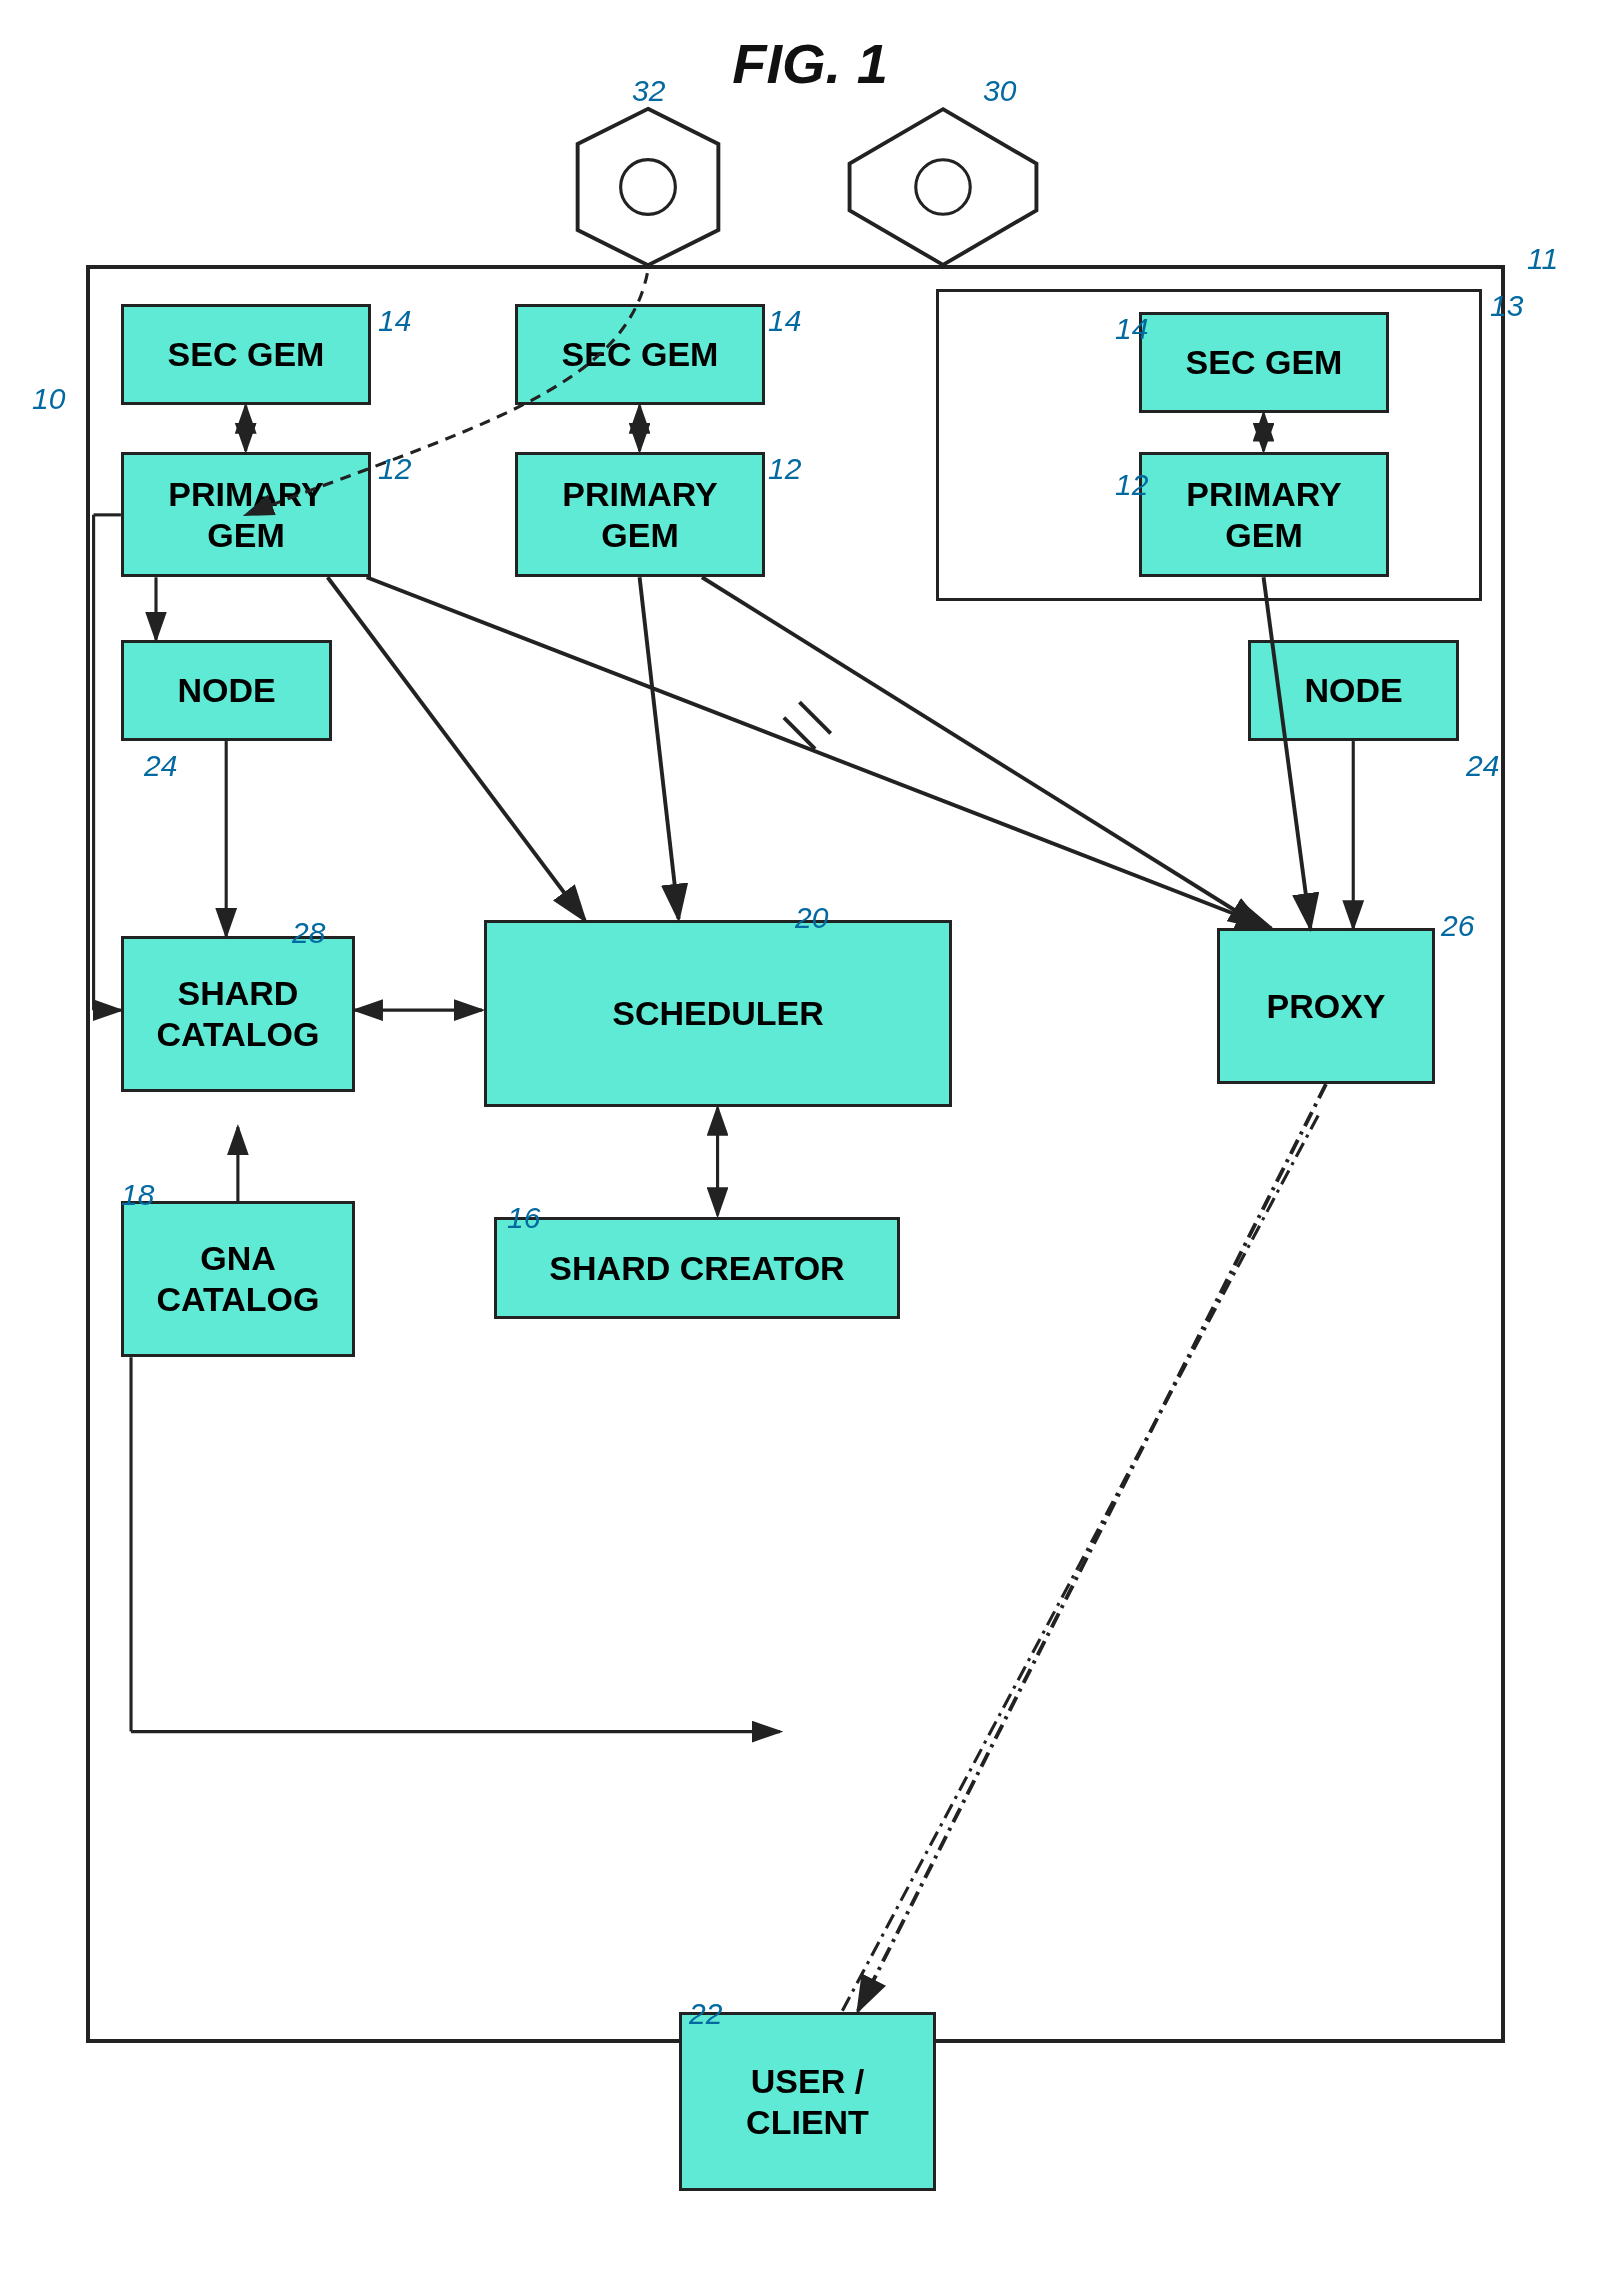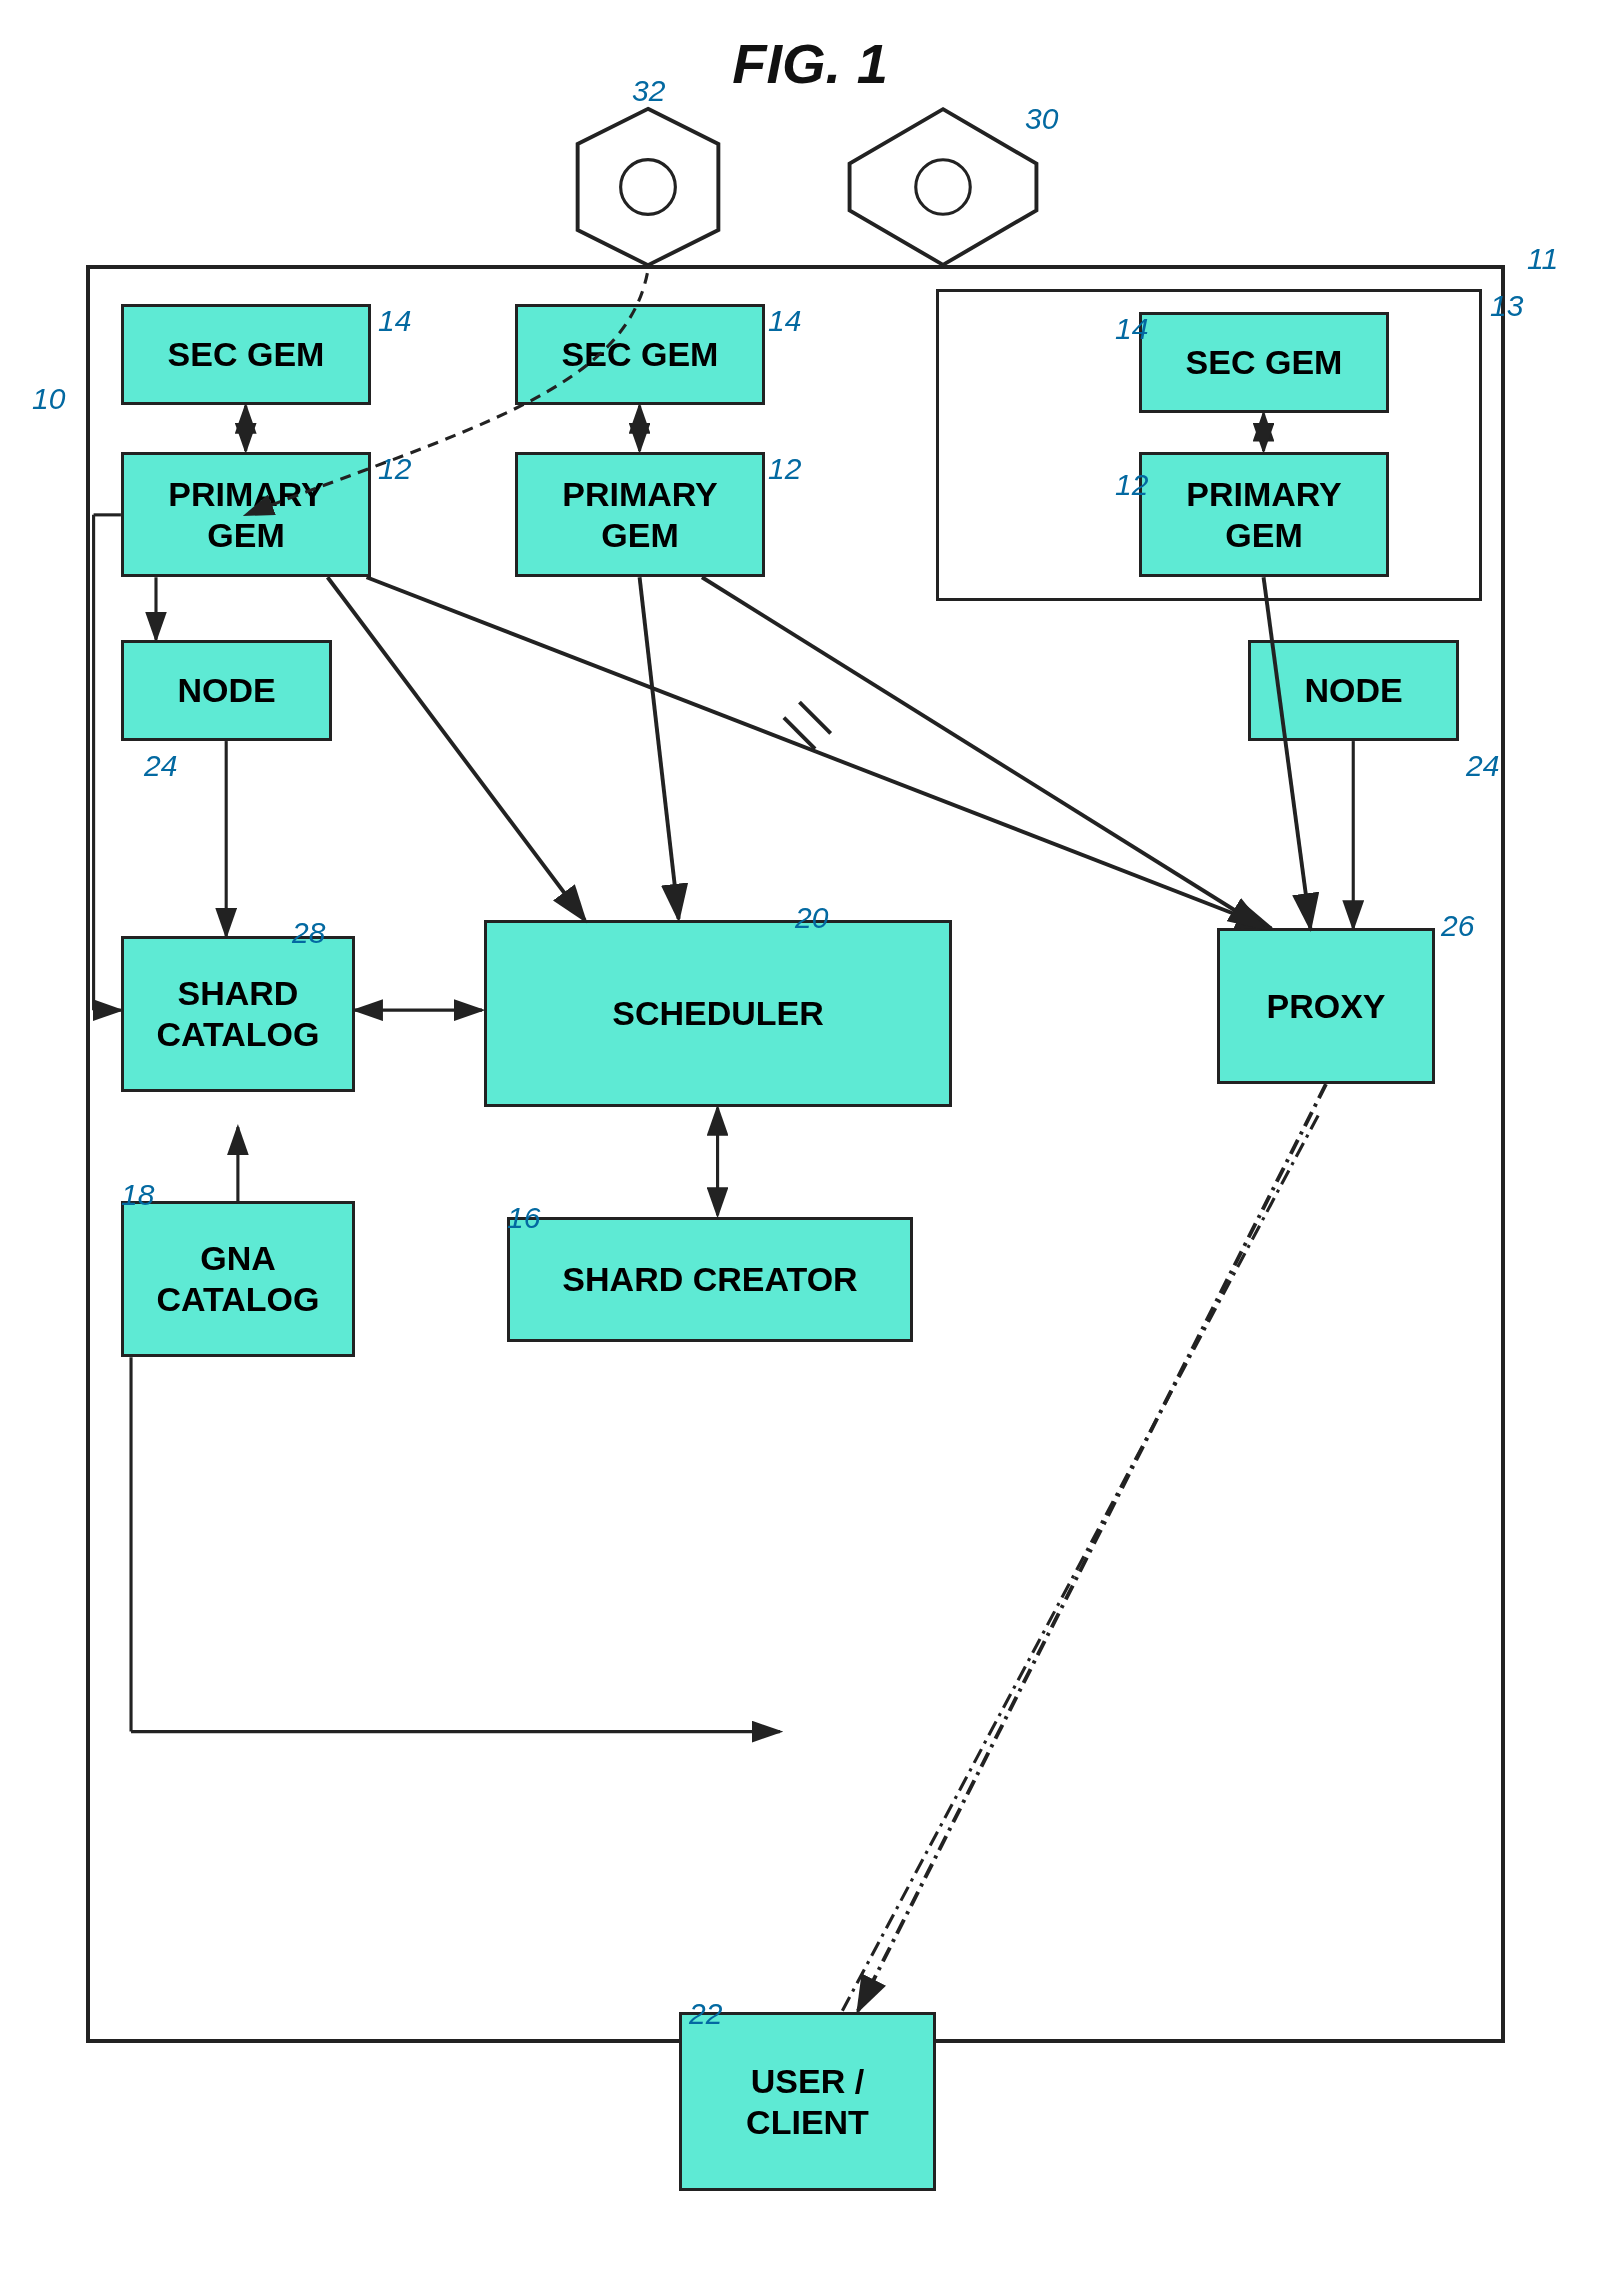--- a/index.html
+++ b/index.html
@@ -91,21 +91,21 @@
     </svg>
   </div>
   <div class="ref-num" style="top:74px; left:632px;">32</div>
 
   <div style="position:absolute; top:101px; left:834px; width:218px; height:172px;">
     <svg width="218" height="172" viewBox="0 0 280 220">
       <polygon points="140,10 260,80 260,140 140,210 20,140 20,80" fill="white" stroke="#222" stroke-width="5"></polygon>
       <circle cx="140" cy="110" r="35" fill="white" stroke="#222" stroke-width="4"></circle>
     </svg>
   </div>
-  <div class="ref-num" style="top:74px; left:1025px;margin-top:28px;">30</div>
+  <div class="ref-num" style="top:74px; left:983px;">30</div>
 
   <div class="diagram-box" style="top:304px; left:121px; width:250px; height:101px;">
     <span>SEC GEM</span>
   </div>
 
   <div class="ref-num" style="top:304px; left:378px;">14</div>
 
   <div class="diagram-box" style="top:452px; left:121px; width:250px; height:125px;">
     <span>PRIMARY<br>GEM</span>
   </div>
@@ -153,21 +153,21 @@
   <div class="diagram-box" style="top:920px; left:484px; width:468px; height:187px;">
     <span>SCHEDULER</span>
   </div>
   <div class="ref-num" style="top:901px; left:795px;">20</div>
 
   <div class="diagram-box" style="top:928px; left:1217px; width:218px; height:156px;">
     <span>PROXY</span>
   </div>
   <div class="ref-num" style="top:909px; left:1441px;">26</div>
 
-  <div class="diagram-box" style="top:1217px; left:507px; width:406px; height:125px;text-align:center;">
+  <div class="diagram-box" style="top:1217px; left:494px; width:406px; height:102px;text-align:center;">
     <span>SHARD CREATOR</span>
   </div>
   <div class="ref-num" style="top:1201px; left:507px;">16</div>
 
   <div class="diagram-box" style="top:1201px; left:121px; width:234px; height:156px;">
     <span>GNA<br>CATALOG</span>
   </div>
   <div class="ref-num" style="top:1178px; left:121px;">18</div>
 
   <div class="diagram-box" style="top:2012px; left:679px; width:257px; height:179px;">

